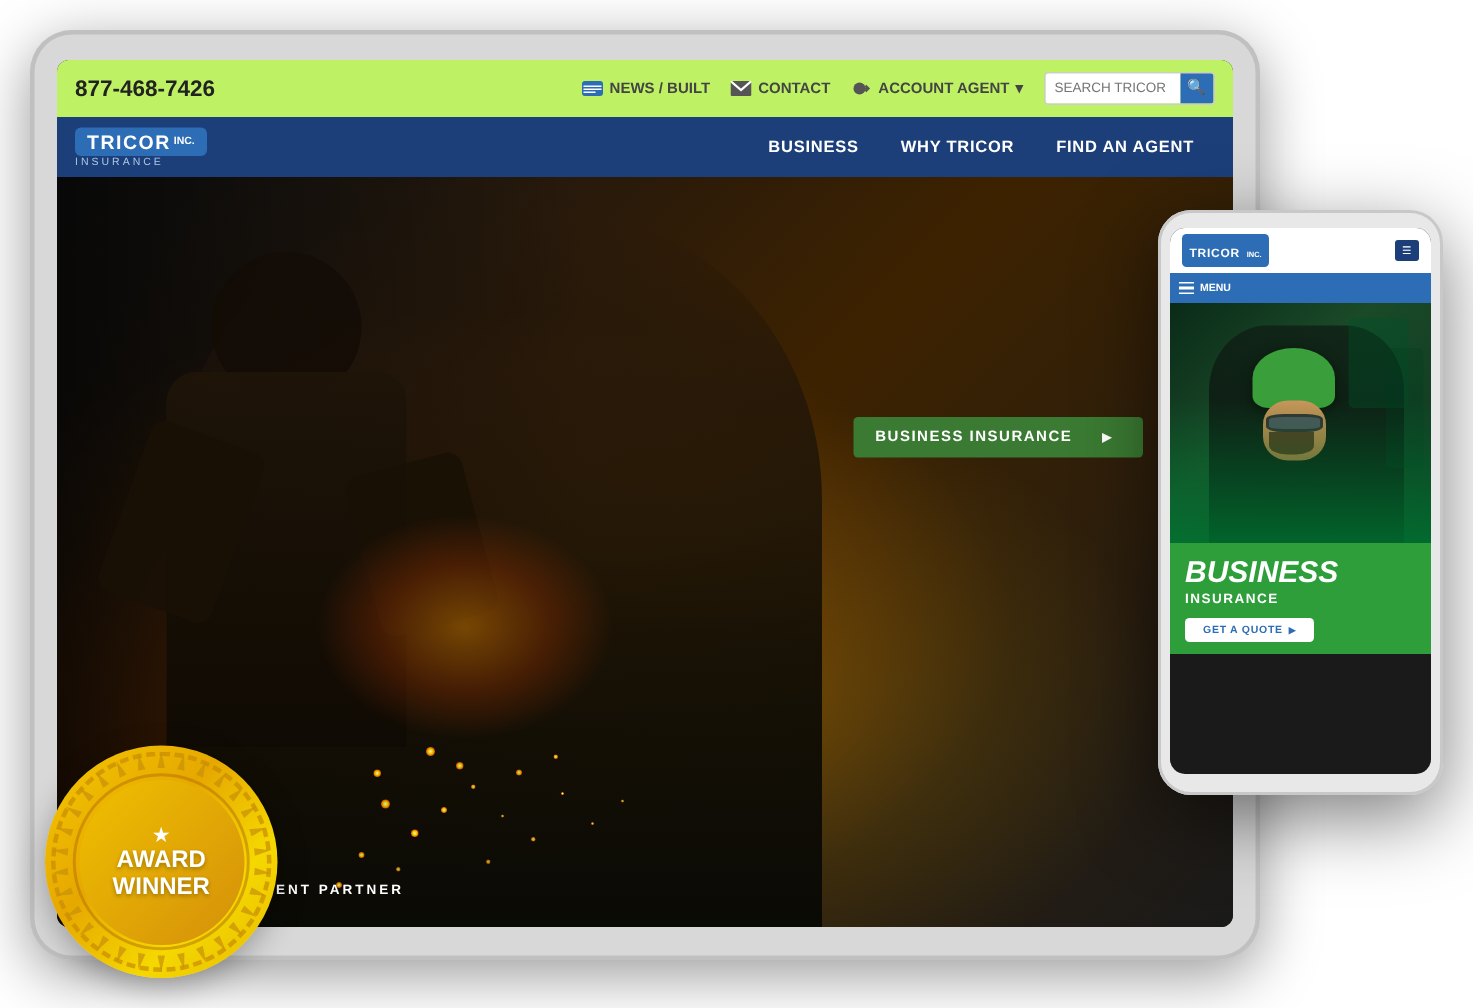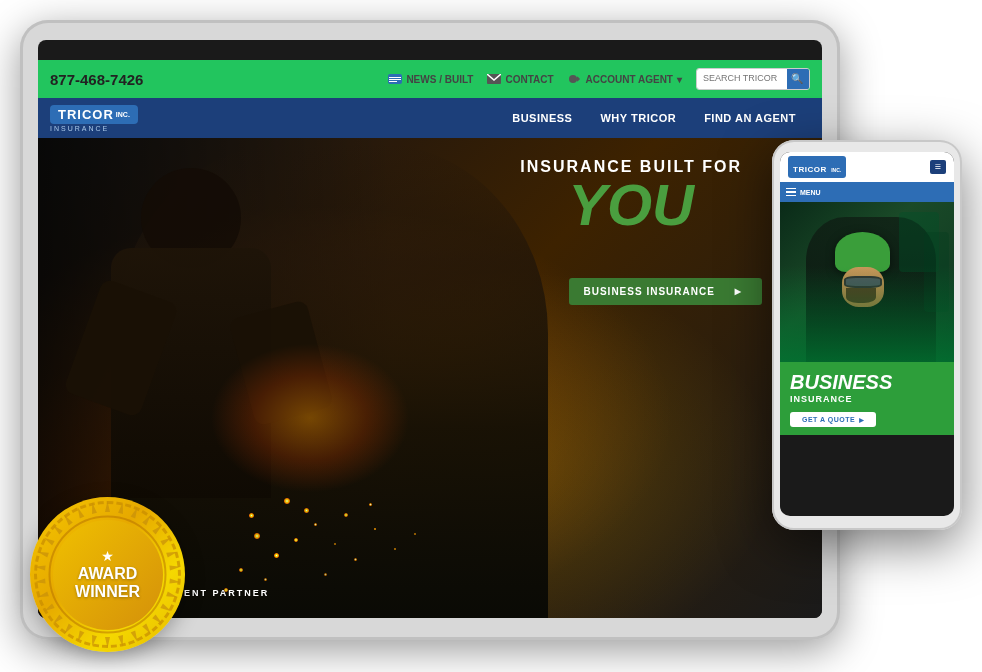--- a/index.html
+++ b/index.html
@@ -45,29 +45,28 @@
     
     .website {
       width: 100%;
       height: 100%;
       position: relative;
       overflow: hidden;
     }
 
     
     .top-bar {
-      background: #22c55e;
+      background: #bef264;
       height: 38px;
       display: flex;
       align-items: center;
       justify-content: space-between;
       padding: 0 12px;
       position: relative;
       z-index: 10;
-      margin-top: 20px;
     }
 
     .top-bar-phone {
       font-size: 15px;
       font-weight: bold;
       color: #222;
     }
 
     .top-bar-right {
       display: flex;
@@ -638,24 +637,20 @@
             <div class="s" style="width:6px;height:6px;left:50px;top:-20px;opacity:0.9;"></div>
             <div class="s" style="width:3px;height:3px;left:90px;top:55px;opacity:0.65;"></div>
             <div class="s" style="width:4px;height:4px;left:-10px;top:70px;opacity:0.8;"></div>
             <div class="s" style="width:2px;height:2px;left:180px;top:15px;opacity:0.7;"></div>
             <div class="s" style="width:3px;height:3px;left:135px;top:-15px;opacity:0.85;"></div>
             <div class="s" style="width:5px;height:5px;left:15px;top:-5px;opacity:0.9;"></div>
           </div>
 
           <div style="position:absolute;bottom:25%;left:22%;width:200px;height:150px;background:radial-gradient(ellipse, rgba(255,150,0,0.4) 0%,rgba(255,80,0,0.2) 40%,transparent 70%);border-radius:50%;"></div>
 
-          <div class="hero-text">
-            <div class="hero-text-built">INSURANCE BUILT FOR</div>
-            <div class="hero-text-you">YOU</div>
-          </div>
 
           <div class="cta-buttons">
             <button class="cta-btn">BUSINESS INSURANCE</button>
           </div>
 
           <div class="tagline">YOUR RISK MANAGEMENT PARTNER</div>
         </div>
 
       </div>
     </div>

